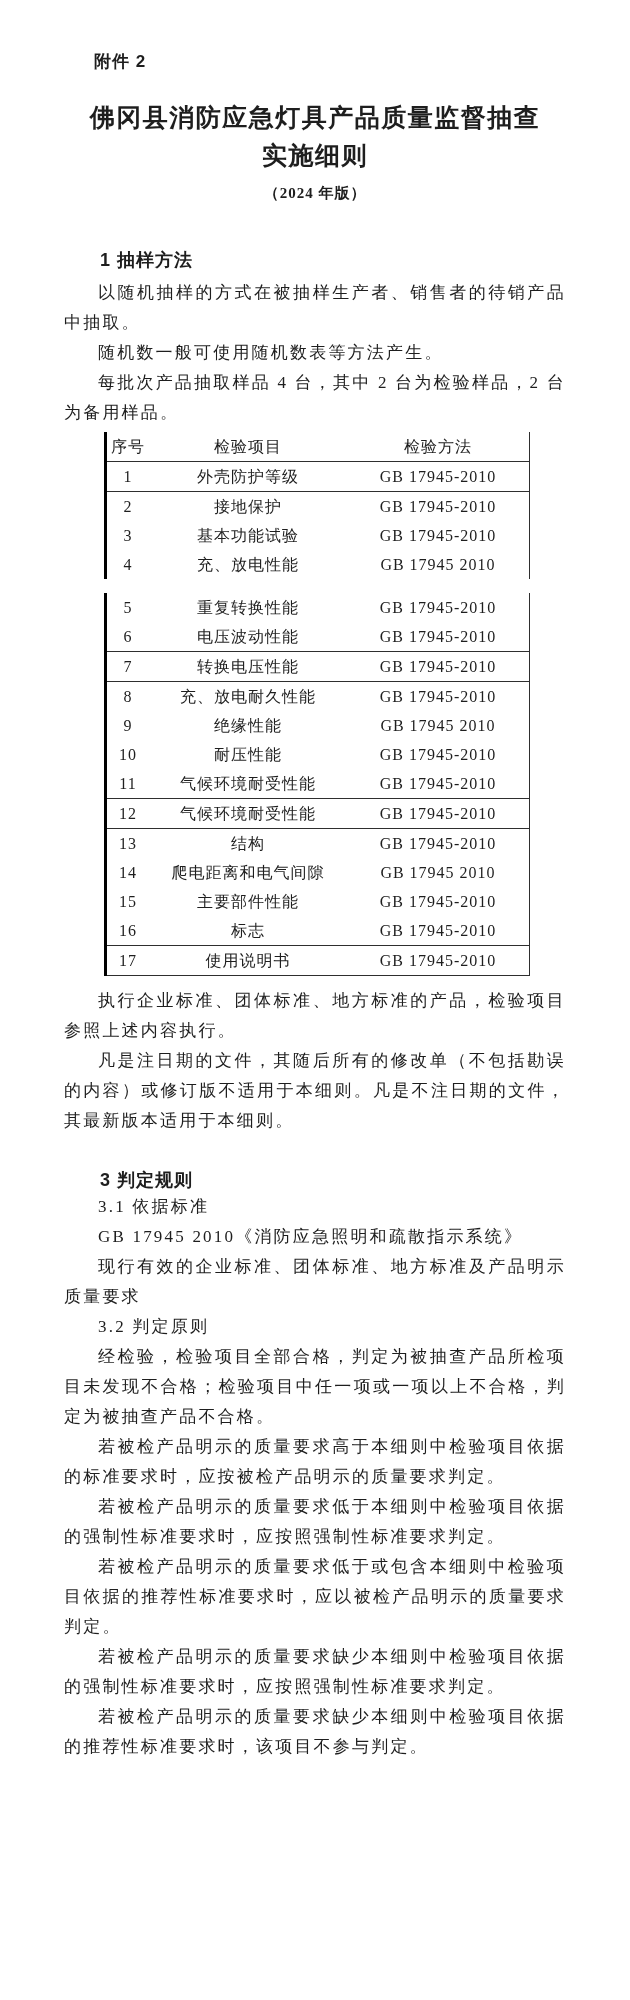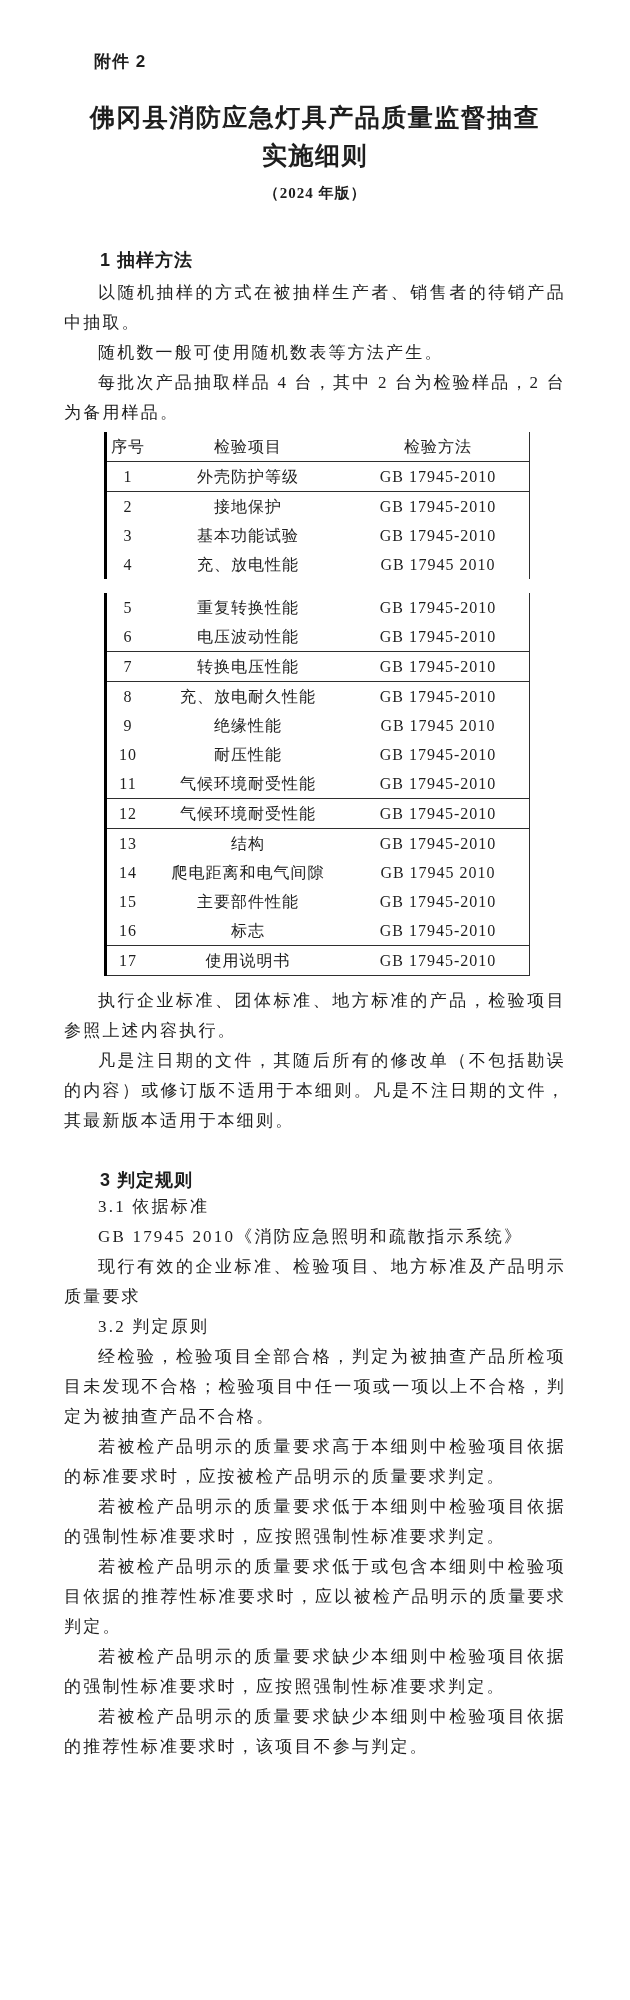--- a/index.html
+++ b/index.html
@@ -209,21 +209,21 @@
   </div>
 
   <div id="s2-paragraphs">
     <p class="para">执行企业标准、团体标准、地方标准的产品，检验项目参照上述内容执行。</p>
     <p class="para">凡是注日期的文件，其随后所有的修改单（不包括勘误的内容）或修订版不适用于本细则。凡是不注日期的文件，其最新版本适用于本细则。</p>
   </div>
 
   <div class="h2" id="s3-heading">3 判定规则</div>
   <p class="para">3.1 依据标准</p>
   <p class="para">GB 17945 2010《消防应急照明和疏散指示系统》</p>
-  <p class="para">现行有效的企业标准、检验项目、地方标准及产品明示质量要求</p>
+  <p class="para">现行有效的企业标准、团体标准、地方标准及产品明示质量要求</p>
   <p class="para">3.2 判定原则</p>
   <p class="para">经检验，检验项目全部合格，判定为被抽查产品所检项目未发现不合格；检验项目中任一项或一项以上不合格，判定为被抽查产品不合格。</p>
   <p class="para">若被检产品明示的质量要求高于本细则中检验项目依据的标准要求时，应按被检产品明示的质量要求判定。</p>
   <p class="para">若被检产品明示的质量要求低于本细则中检验项目依据的强制性标准要求时，应按照强制性标准要求判定。</p>
   <p class="para">若被检产品明示的质量要求低于或包含本细则中检验项目依据的推荐性标准要求时，应以被检产品明示的质量要求判定。</p>
   <p class="para">若被检产品明示的质量要求缺少本细则中检验项目依据的强制性标准要求时，应按照强制性标准要求判定。</p>
   <p class="para">若被检产品明示的质量要求缺少本细则中检验项目依据的推荐性标准要求时，该项目不参与判定。</p>
 
 </div>
 

